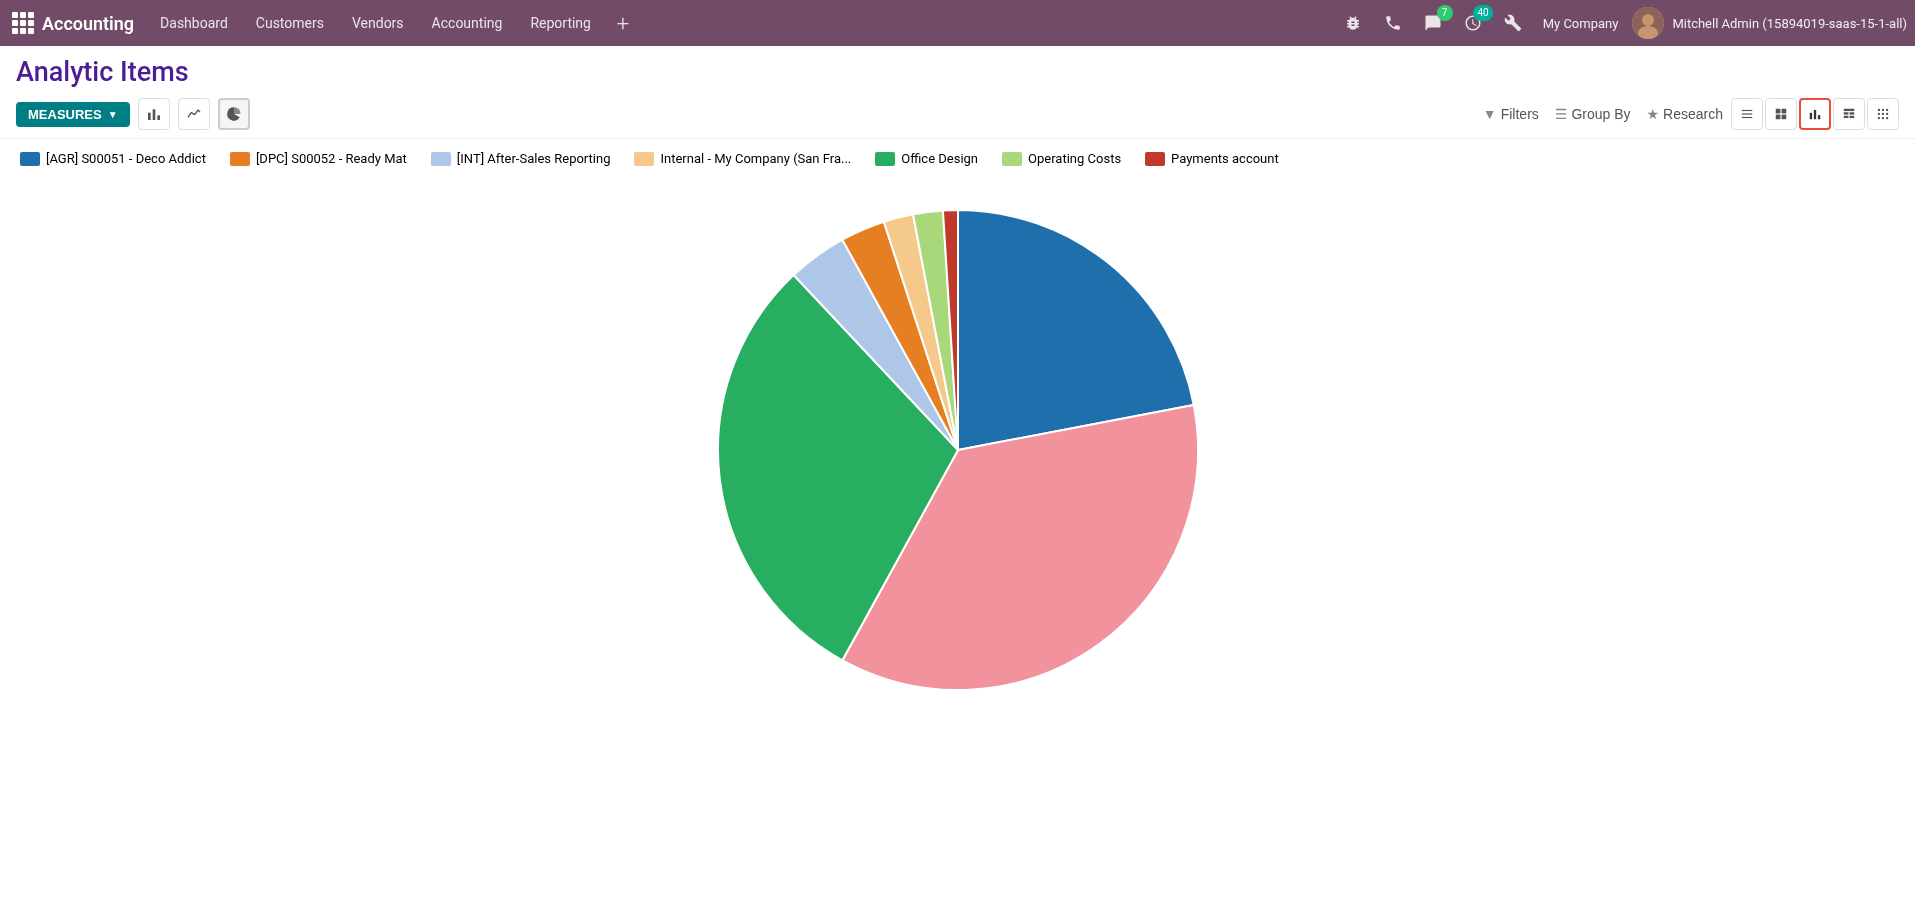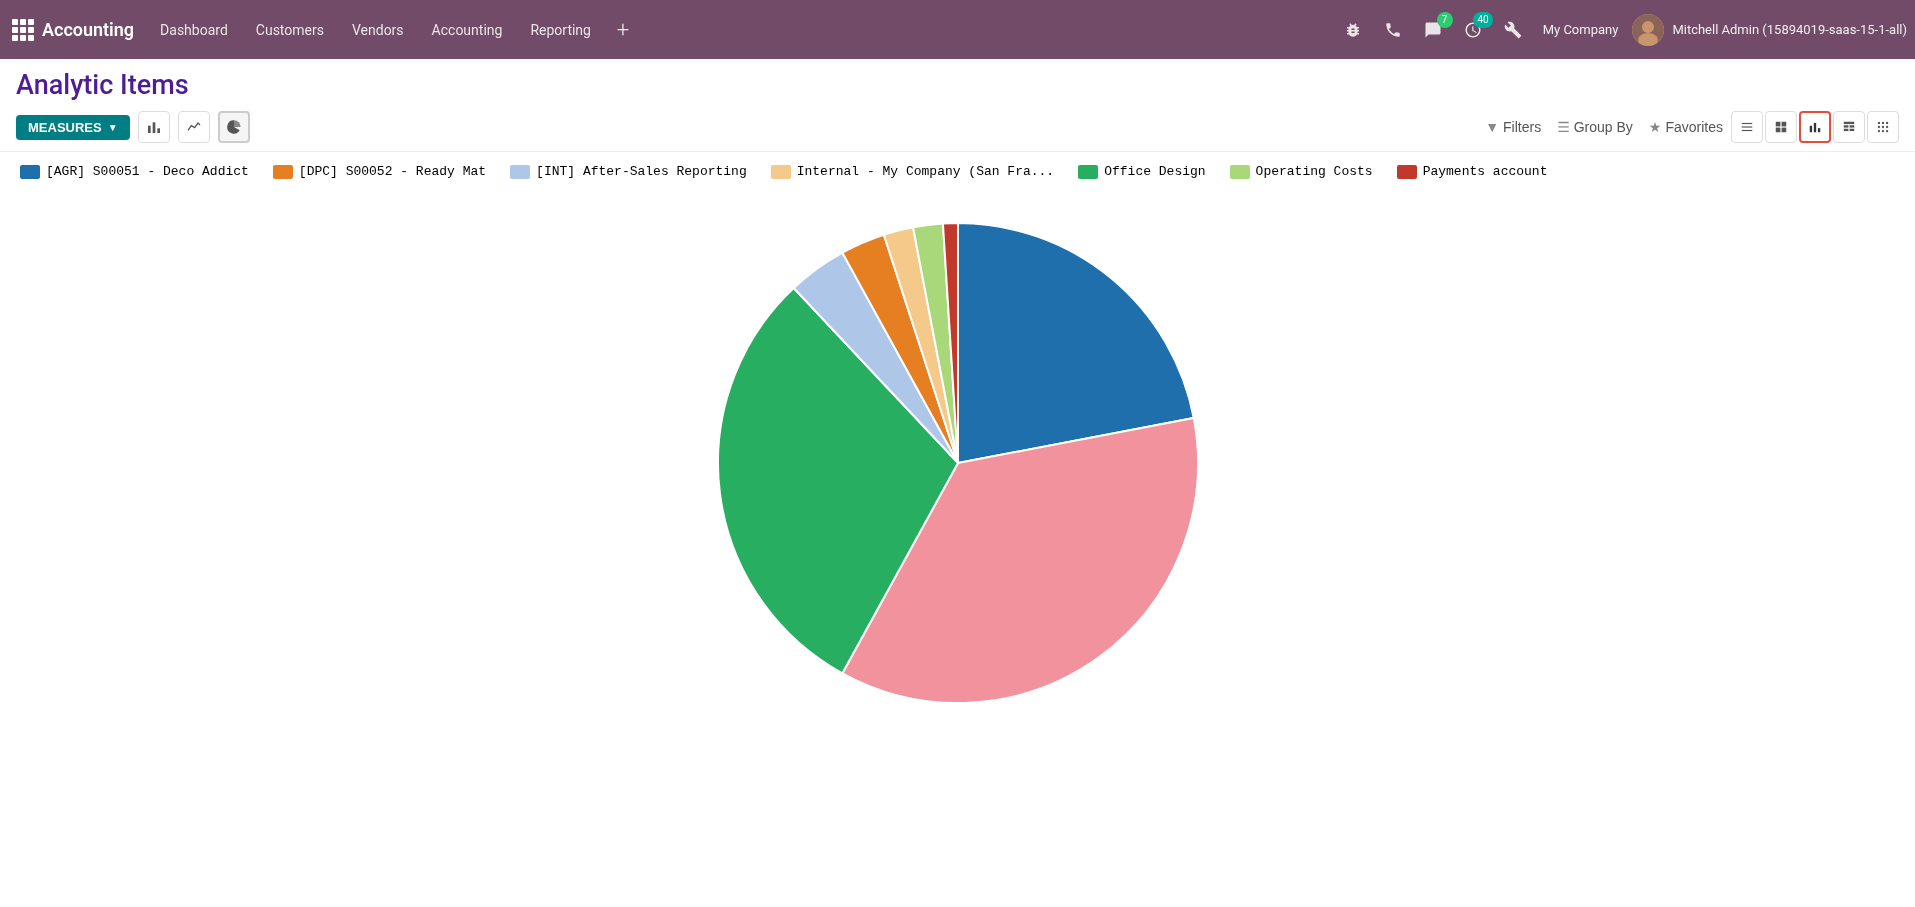--- a/index.html
+++ b/index.html
@@ -3,21 +3,21 @@
   <meta charset="utf-8">
   <style>
     * { box-sizing: border-box; margin: 0; padding: 0; }
     body { font-family: -apple-system, BlinkMacSystemFont, 'Segoe UI', Roboto, sans-serif; background: #fff; font-size: 14px; }
 
     
     .topnav {
       background: #714B67;
       display: flex;
       align-items: center;
-      height: 59px;
+      height: 46px;
       padding: 0 8px;
       gap: 4px;
       color: #fff;
     }
     .topnav-logo {
       display: flex; align-items: center; gap: 8px;
       font-size: 18px; font-weight: 600; color: #fff;
       padding: 0 10px 0 4px;
     }
     .topnav-logo .grid-icon { display: grid; grid-template-columns: repeat(3,6px); gap: 2px; }
@@ -151,21 +151,20 @@
       border: 2px solid #e74c3c;
       color: #333;
     }
 
     
     .legend {
       display: flex; flex-wrap: wrap; align-items: center;
       padding: 12px 20px 4px 20px;
       gap: 28px 24px;
       font-size: 13px;
-      font-family: Liberation Mono, monospace;
     }
     .legend-item { display: flex; align-items: center; gap: 6px; }
     .legend-color { width: 20px; height: 14px; border-radius: 2px; flex-shrink: 0; }
 
     
     .chart-area {
       display: flex;
       justify-content: center;
       align-items: center;
       padding: 20px;
@@ -285,21 +284,21 @@
     <button class="filter-btn">
       <span class="icon">▼</span>
       <span>Filters</span>
     </button>
     <button class="filter-btn">
       <span class="icon">☰</span>
       <span>Group By</span>
     </button>
     <button class="filter-btn">
       <span class="icon">★</span>
-      <span>Favorites</span>
+      <span>Research</span>
     </button>
   </div>
 
   <div class="view-switcher">
     <button class="view-btn">
       <svg width="14" height="14" viewBox="0 0 24 24" fill="#555">
           <rect x="3" y="5" width="18" height="2"></rect>
           <rect x="3" y="11" width="18" height="2"></rect>
           <rect x="3" y="17" width="18" height="2"></rect>
         </svg>

